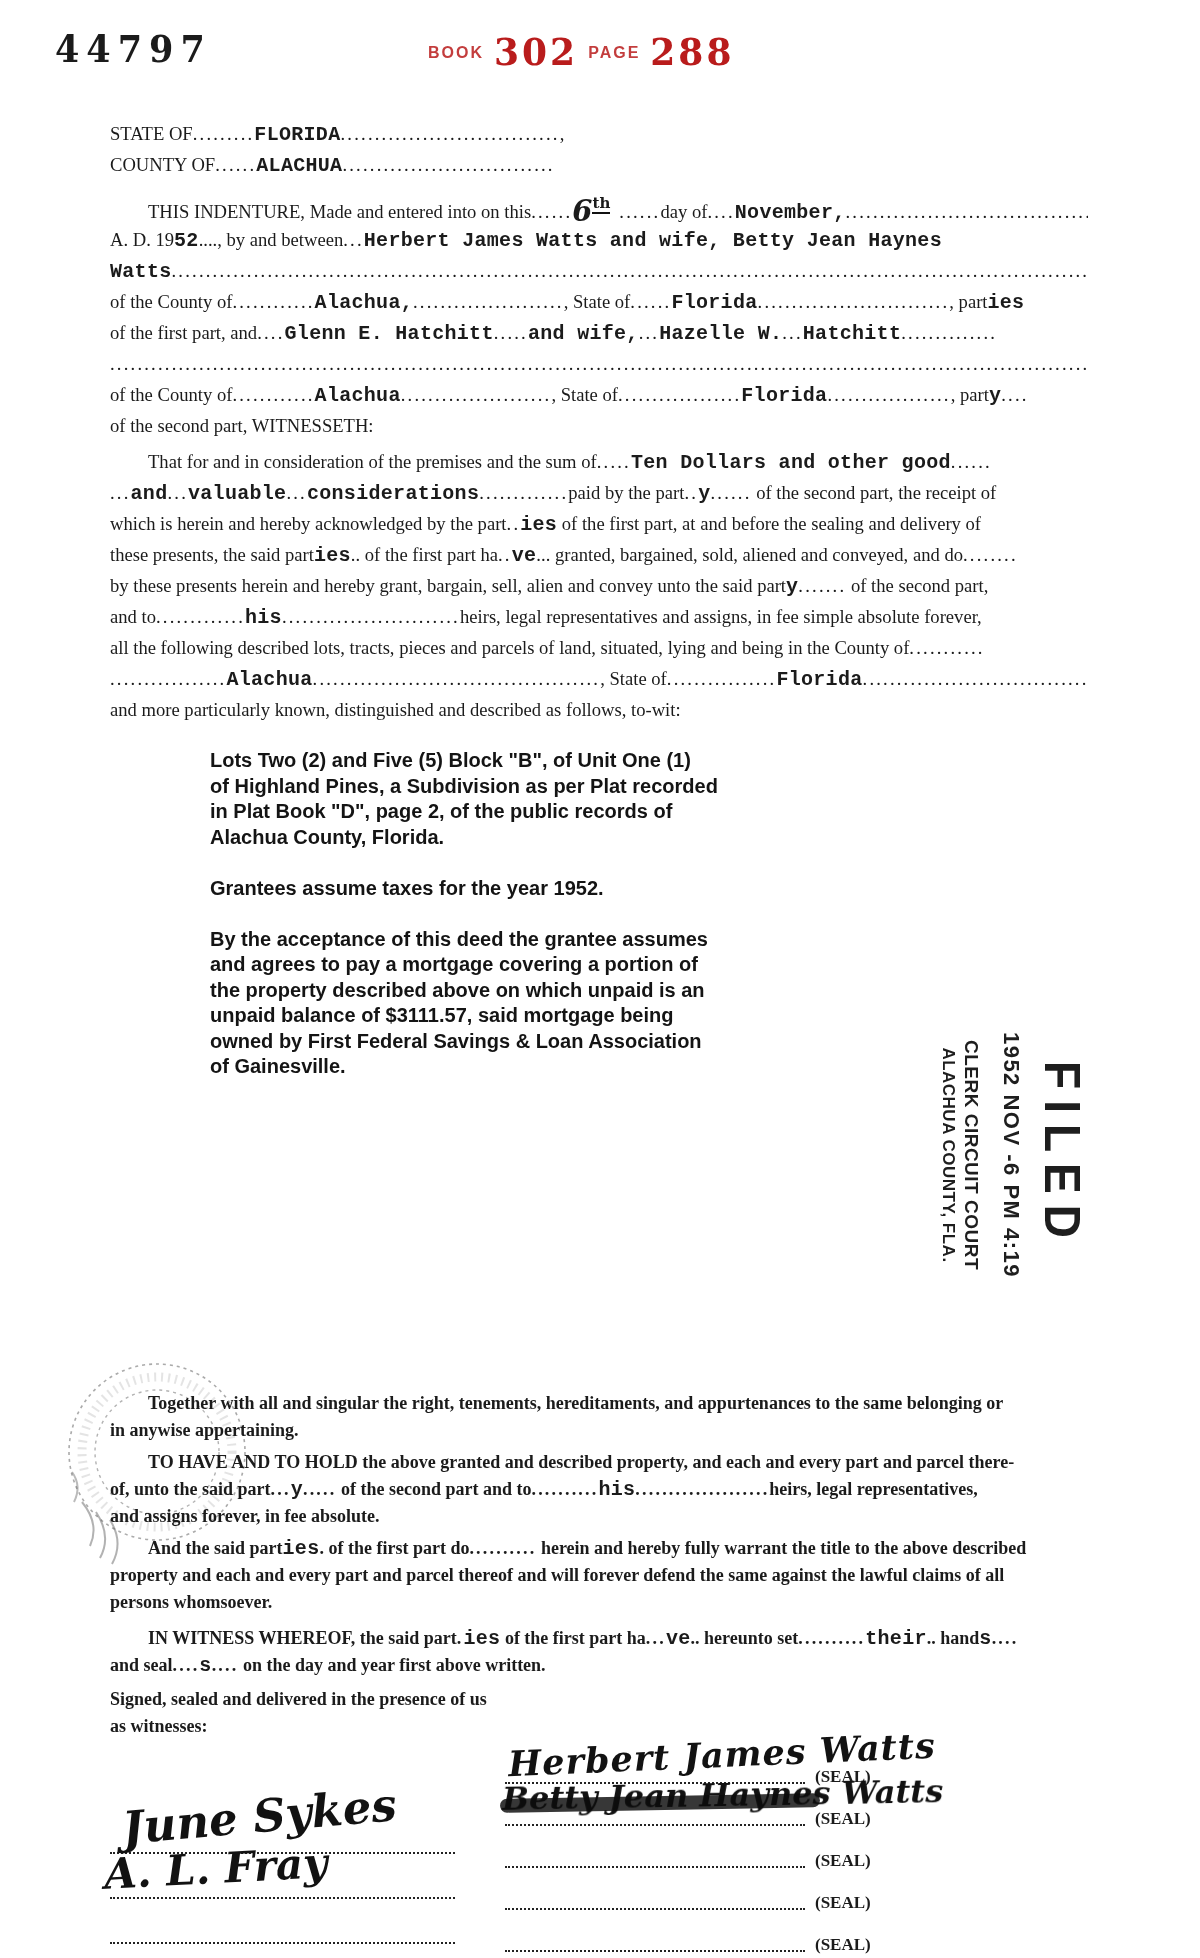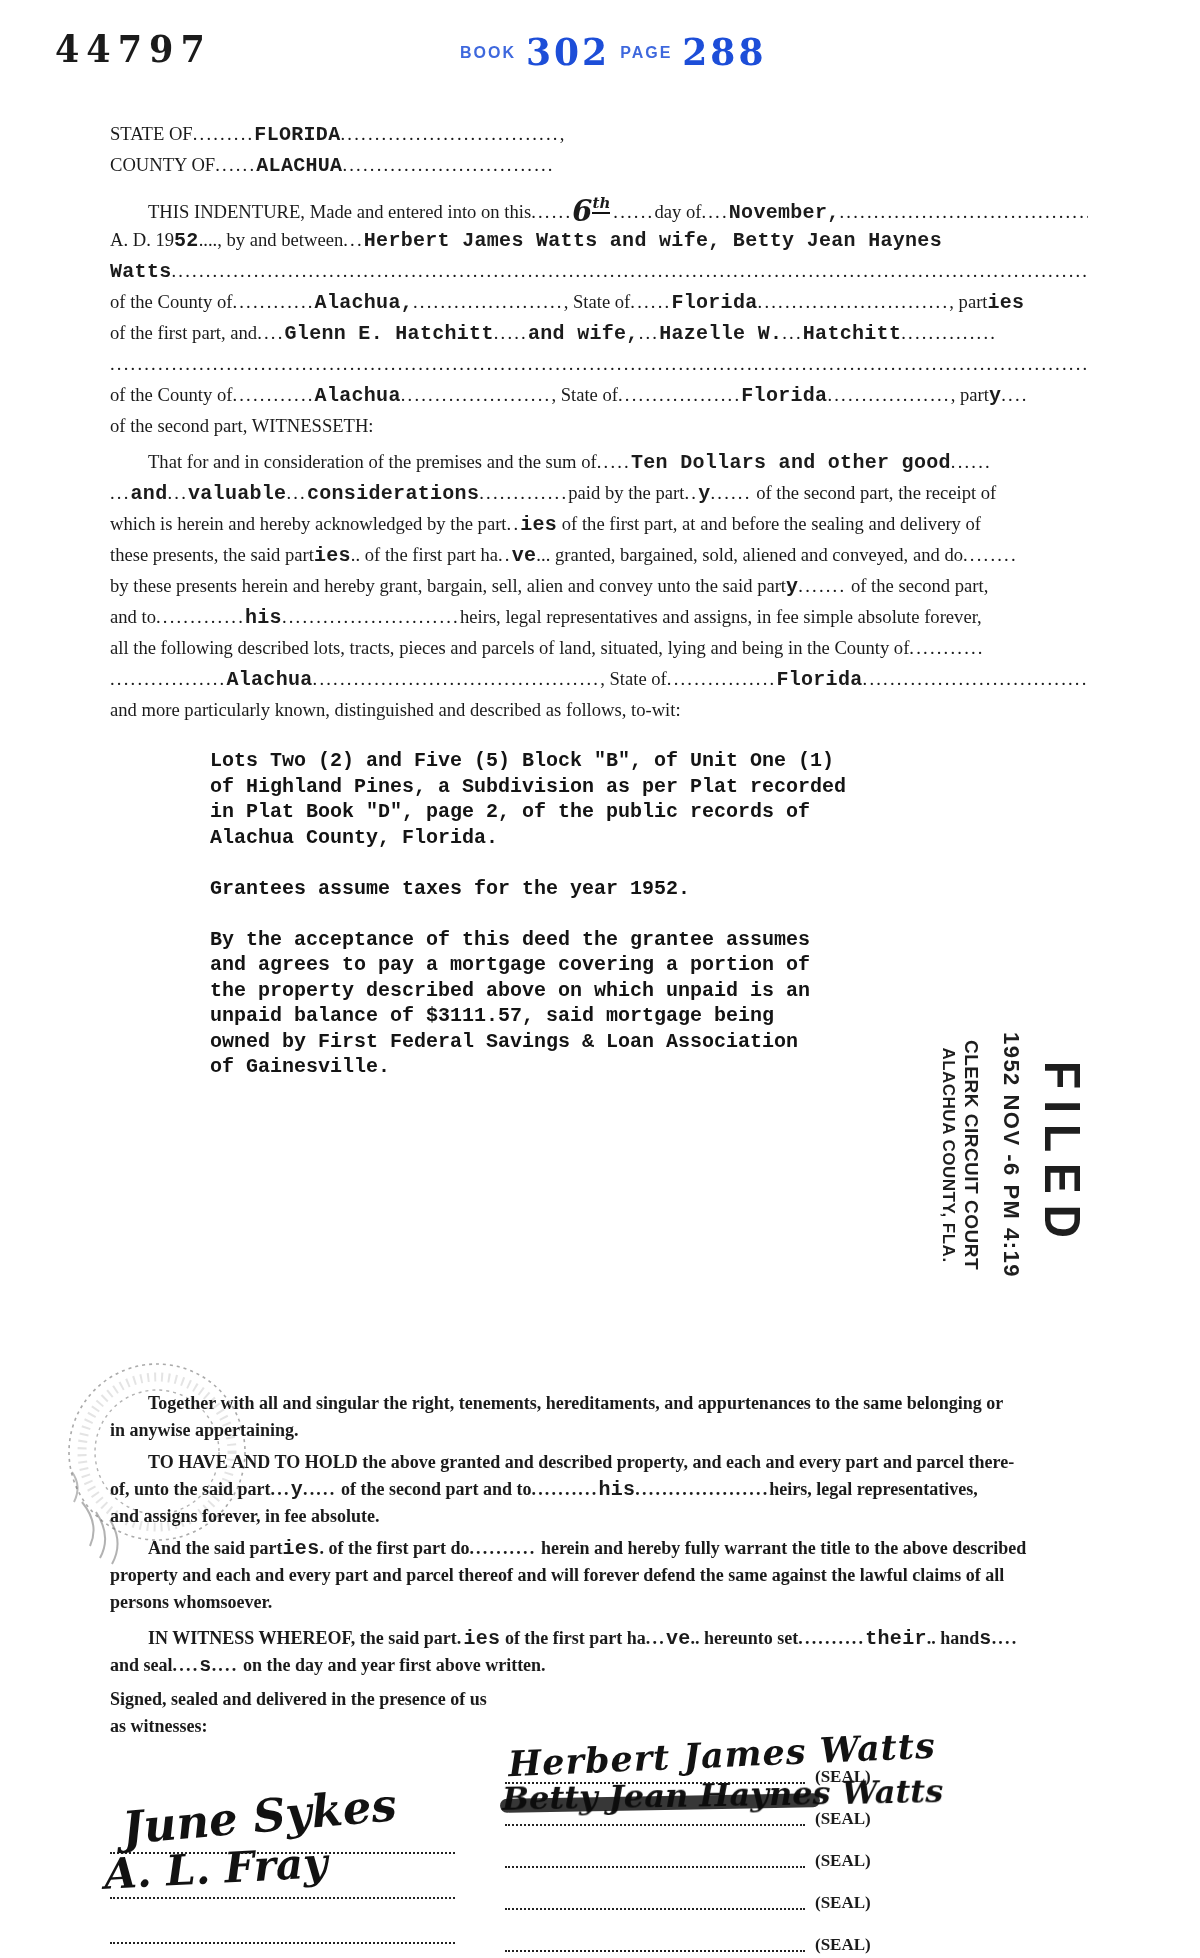--- a/index.html
+++ b/index.html
@@ -1,21 +1,21 @@
 <!DOCTYPE html>
 <html><head>
 <meta charset="utf-8">
 <style>
   html,body{margin:0;padding:0;background:#e8e8e8;}
   .page{position:relative;width:1200px;height:1958px;background:#ffffff;overflow:hidden;
         font-family:"Liberation Serif",serif;color:#1b1b1b;}
   
   .docnum{position:absolute;left:55px;top:28px;font-family:"DejaVu Serif",serif;
           font-weight:700;font-size:35px;letter-spacing:7px;transform:scaleY(1.05);}
-  .bookstamp{position:absolute;left:460px;top:30px;white-space:nowrap;color:#1d4ed8;}
+  .bookstamp{position:absolute;left:428px;top:30px;white-space:nowrap;color:#b91c1c;}
   .bs-small{font-family:"Liberation Sans",sans-serif;font-weight:700;font-size:16px;
             letter-spacing:2px;vertical-align:6px;opacity:.85;}
   .bs-big{font-family:"DejaVu Serif",serif;font-weight:700;font-size:36px;letter-spacing:3px;
           margin:0 6px;transform:scaleY(1.05);display:inline-block;}
   
   .formtop{position:absolute;left:110px;top:118px;width:978px;}
   .formtop .fline{height:31px;line-height:31px;font-size:18.6px;white-space:nowrap;}
   .closing{position:absolute;left:110px;top:1362px;width:978px;}
   .closing .fline{height:27px;line-height:27px;font-size:18px;font-weight:700;white-space:nowrap;}
   .fline.ind{padding-left:38px;margin-top:28px;}
@@ -23,25 +23,25 @@
   .fline.g12{margin-top:13px;}
   .fline.g8{margin-top:9px;}
   .fline.g6{margin-top:7px;}
   .fline.g4{margin-top:5px;}
   .pr{}
   .tw{font-family:"Liberation Mono","DejaVu Sans Mono",monospace;font-weight:700;
       font-size:20px;letter-spacing:.3px;}
   .dt{letter-spacing:2.2px;}
   .hw{font-family:"DejaVu Serif",serif;font-style:italic;font-weight:700;font-size:29px;
       position:relative;top:3px;}
-  .hws{font-family:"DejaVu Serif",serif;font-style:italic;font-weight:700;font-size:15px;
-       position:relative;top:-10px;border-bottom:2px solid #111;margin-right:3px;}
+  .hws{font-family:"DejaVu Serif",serif;font-weight:700;font-size:15px;
+       position:relative;top:-10px;border-bottom:2px solid #111;margin-right:9px;}
   
   .typedblock{position:absolute;left:210px;top:748px;width:700px;
-              font-family:Liberation Mono, monospace;font-weight:700;
+              font-family:Liberation Sans, sans-serif;font-weight:700;
               font-size:20px;color:#141414;}
   .tline{height:25.5px;line-height:25.5px;white-space:nowrap;}
   
   .filedstamp{position:absolute;left:830px;top:1050px;width:310px;height:210px;
               transform:rotate(90deg);text-align:center;color:#0e0e0e;
               font-family:"Liberation Sans",sans-serif;font-weight:700;opacity:.93;}
   .fs-filed{font-size:46px;letter-spacing:11px;transform:scaleY(1.1);margin-bottom:12px;}
   .fs-dt{font-size:22px;letter-spacing:1.5px;margin-bottom:16px;}
   .fs-l1{font-size:19px;letter-spacing:.5px;margin-bottom:2px;}
   .fs-l2{font-size:17px;letter-spacing:.5px;}

